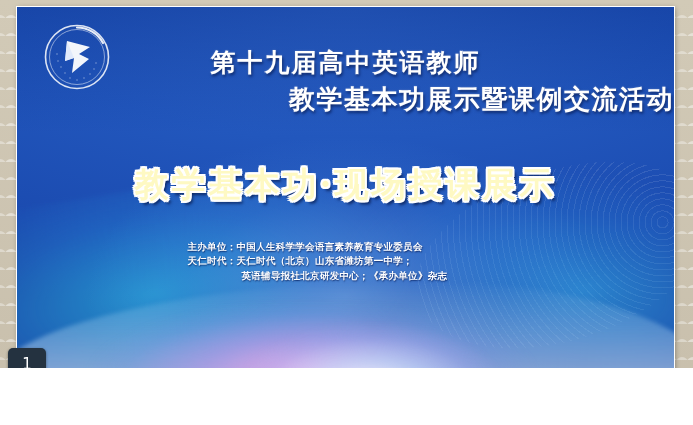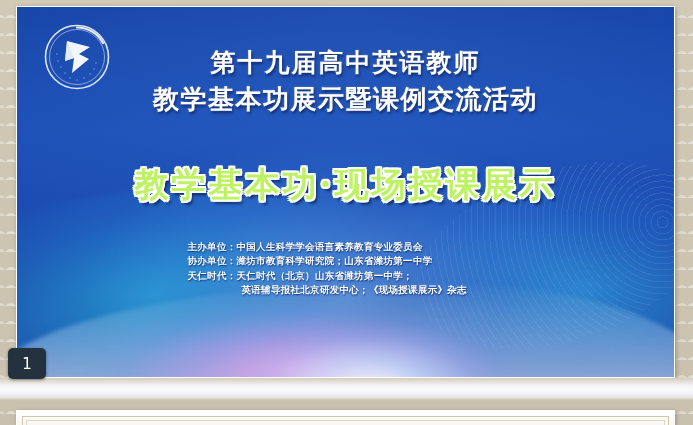--- a/index.html
+++ b/index.html
@@ -11,21 +11,21 @@
     width: 693px;
     height: 425px;
     overflow: hidden;
     font-family: "DejaVu Sans", "Liberation Sans", sans-serif;
   }
 
   
   #viewer {
     position: relative;
     width: 693px;
-    height: 425px;
+    height: 368px;
     background-color: #cbc3b0;
     background-image:
       radial-gradient(circle at 50% 120%, rgba(255,255,255,0.45) 0 6px, rgba(0,0,0,0) 7px),
       radial-gradient(circle at 0% 120%, rgba(255,255,255,0.35) 0 6px, rgba(0,0,0,0) 7px),
       radial-gradient(circle at 100% 120%, rgba(255,255,255,0.35) 0 6px, rgba(0,0,0,0) 7px),
       linear-gradient(180deg, #d2cab7 0%, #c9c0ad 100%);
     background-size: 22px 18px, 22px 18px, 22px 18px, 100% 100%;
     overflow: hidden;
   }
 
@@ -155,33 +155,33 @@
     text-align: center;
     color: #ffffff;
     font-family: "DejaVu Serif", "Liberation Serif", serif;
     font-weight: bold;
     font-size: 25px;
     line-height: 1.42;
     letter-spacing: 2px;
     text-shadow: 1px 2px 3px rgba(4,24,80,0.80), 0 0 2px rgba(255,255,255,0.35);
     white-space: nowrap;
   }
-  #main-title .line2 { font-size: 26px; letter-spacing: 1.5px; }
+  #main-title .line2 { font-size: 26px; letter-spacing: 1.5px; text-align: right; }
 
   #red-headline {
     position: absolute;
     left: 0;
     right: 0;
     top: 155px;
     text-align: center;
     font-family: "DejaVu Serif", "Liberation Serif", serif;
     font-weight: bold;
     font-size: 34px;
     letter-spacing: 3px;
-    color: #bef264;
+    color: #fef9c3;
     white-space: nowrap;
     text-shadow:
       -1.6px -1.6px 0 #ffffff,
        1.6px -1.6px 0 #ffffff,
       -1.6px  1.6px 0 #ffffff,
        1.6px  1.6px 0 #ffffff,
       -2px 0 0 #ffffff, 2px 0 0 #ffffff,
        0 -2px 0 #ffffff, 0 2px 0 #ffffff,
        3px 4px 3px rgba(6,22,70,0.75);
   }
@@ -302,27 +302,24 @@
       <div class="line2">教学基本功展示暨课例交流活动</div>
     </div>
 
     <div id="red-headline">教学基本功·现场授课展示</div>
 
     <div id="organizers">
       <div class="org-row">
         <span class="org-inner"><span>主办单位：</span><span>中国人生科学学会语言素养教育专业委员会</span></span>
       </div>
       <div class="org-row">
-        <span class="org-inner"><span>协办单位：</span><span>潍坊市教育科学研究院；山东省潍坊第一中学</span></span>
-      </div>
-      <div class="org-row">
         <span class="org-inner"><span>天仁时代：</span><span>天仁时代（北京）山东省潍坊第一中学；</span></span>
       </div>
       <div class="org-row">
-        <span class="org-inner"><span class="org-indent"></span><span>英语辅导报社北京研发中心；《现场授课展示》杂志</span></span>
+        <span class="org-inner"><span class="org-indent"></span><span>英语辅导报社北京研发中心；《承办单位》杂志</span></span>
       </div>
     </div>
   </div>
 
   <div id="slide-number">1</div>
 
   <div id="page-gap"></div>
 
   <div id="slide-2">
     <div class="paper"></div>

